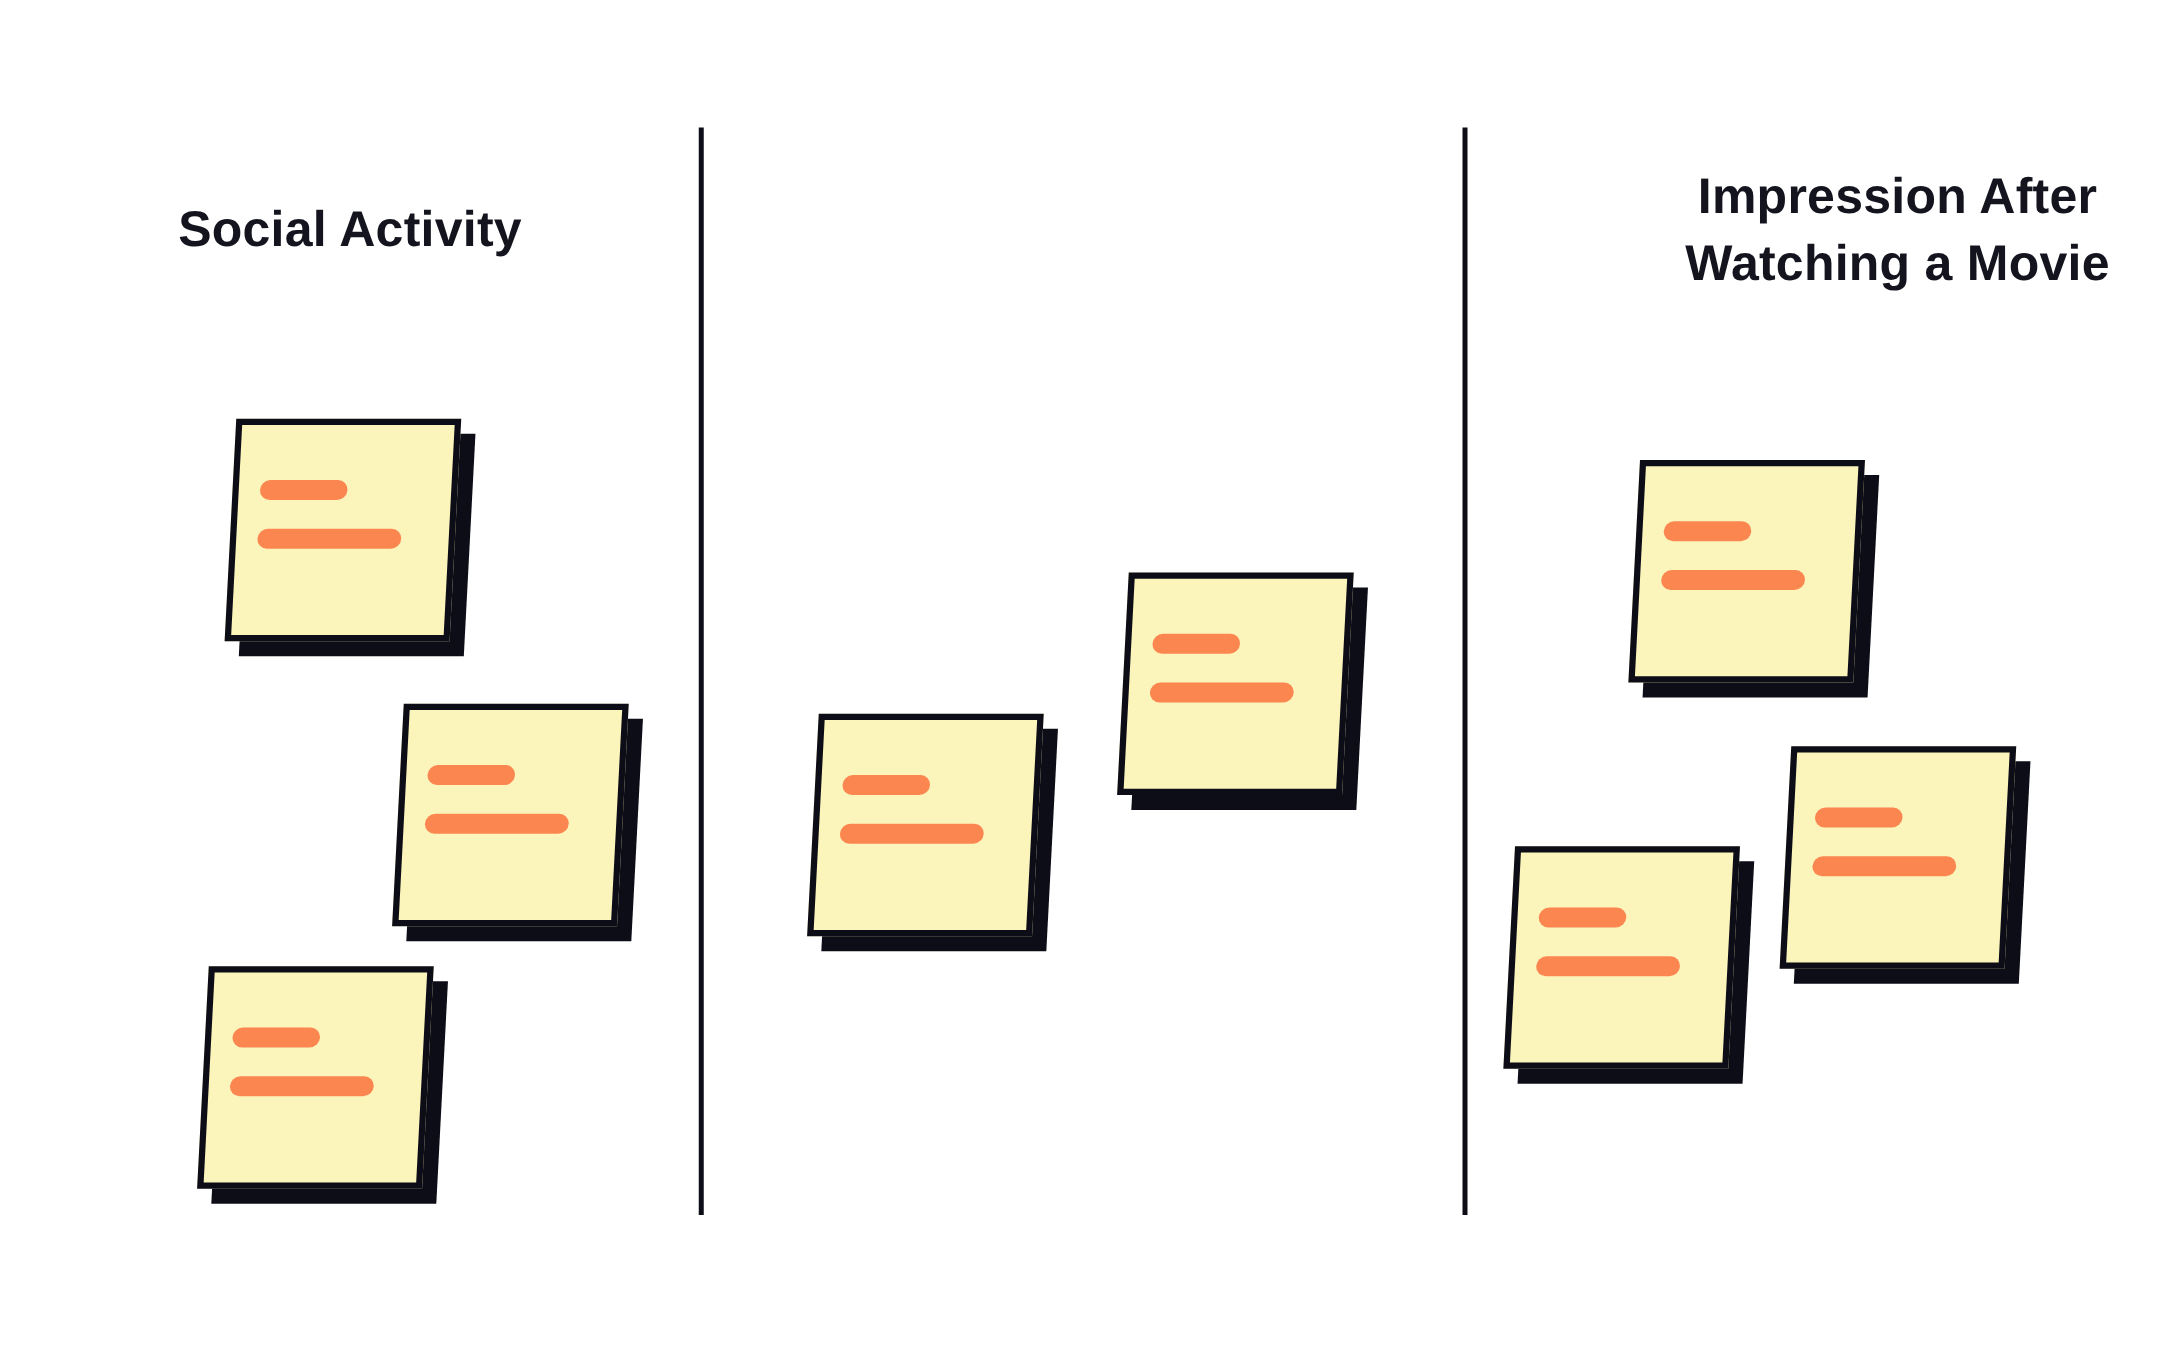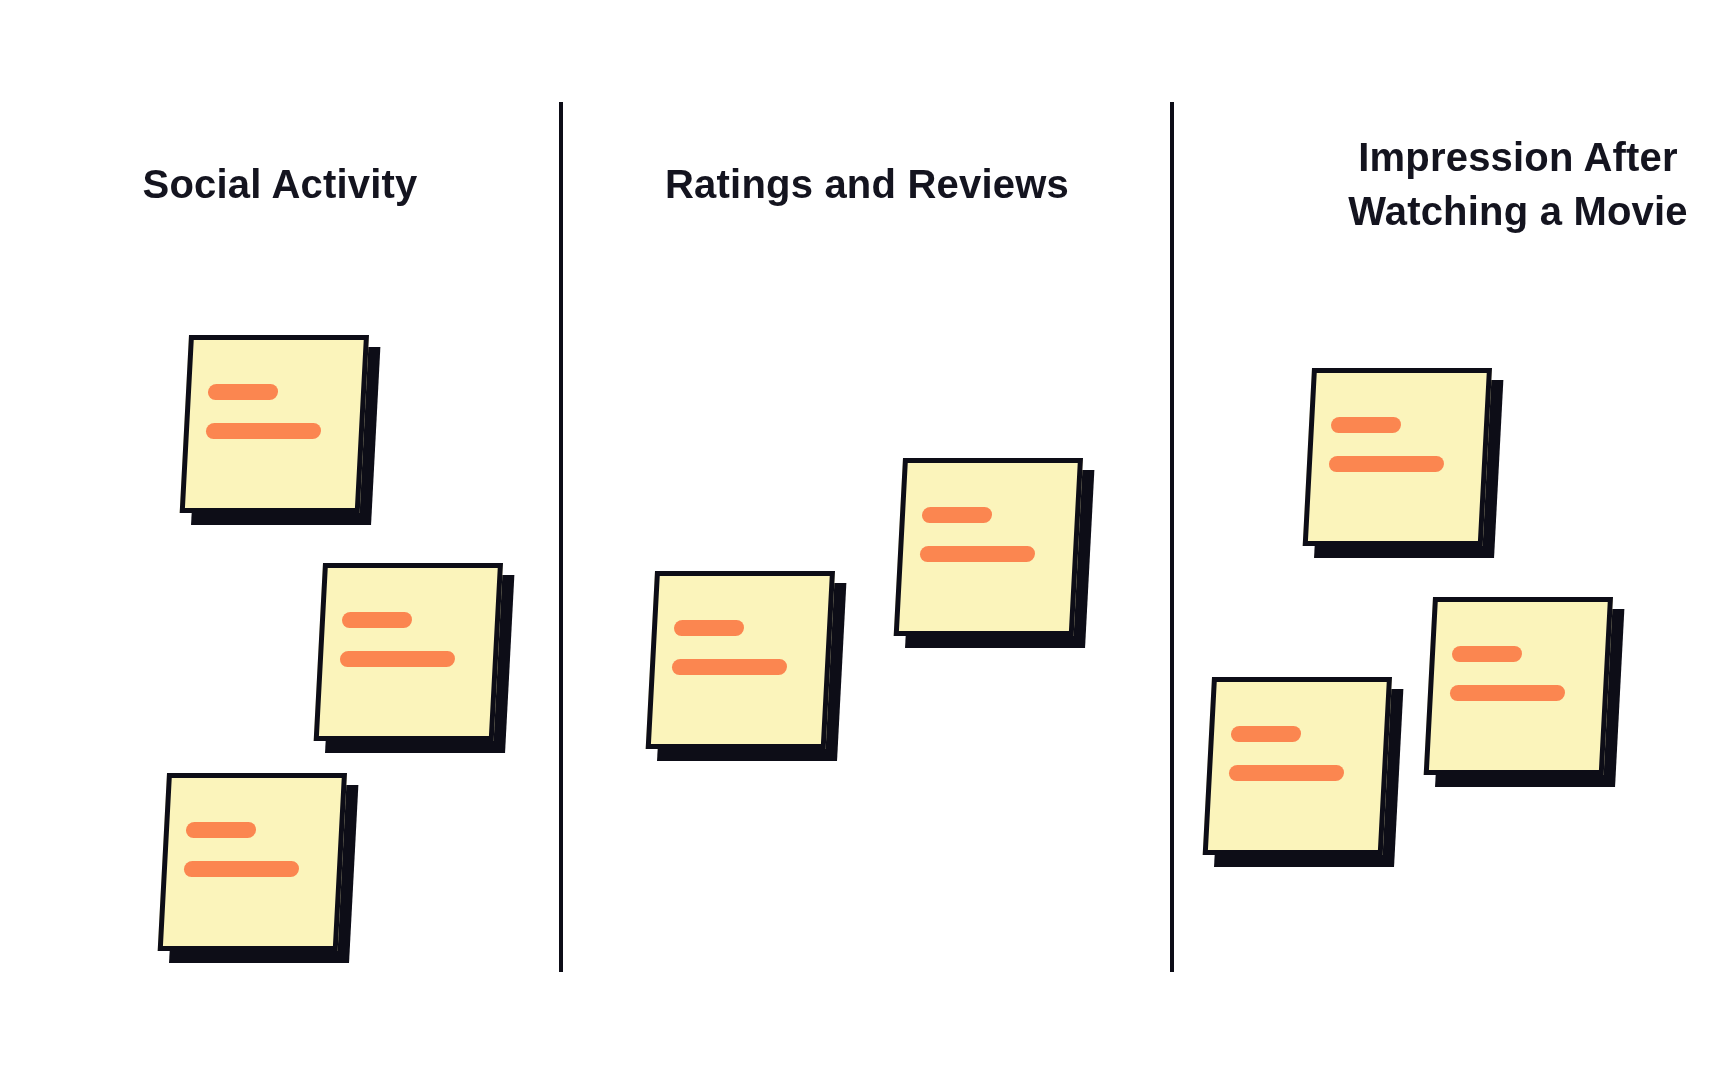--- a/index.html
+++ b/index.html
@@ -75,23 +75,20 @@
   .note.nH { left: 1212px; top: 661px; }
 </style>
 </head>
 <body>
 
 <div class="board">
 
   <div class="col-title t1">
     <span class="title-text">Social Activity</span>
   </div>
-  <div class="col-title t2">
-    <span class="title-text">Ratings and Reviews</span>
-  </div>
   <div class="col-title t3">
     <span class="title-text">Impression After Watching a Movie</span>
   </div>
 
   <div class="divider d1"></div>
   <div class="divider d2"></div>
 
   <div class="note nA">
     <span class="bar b1"></span>
     <span class="bar b2"></span>

